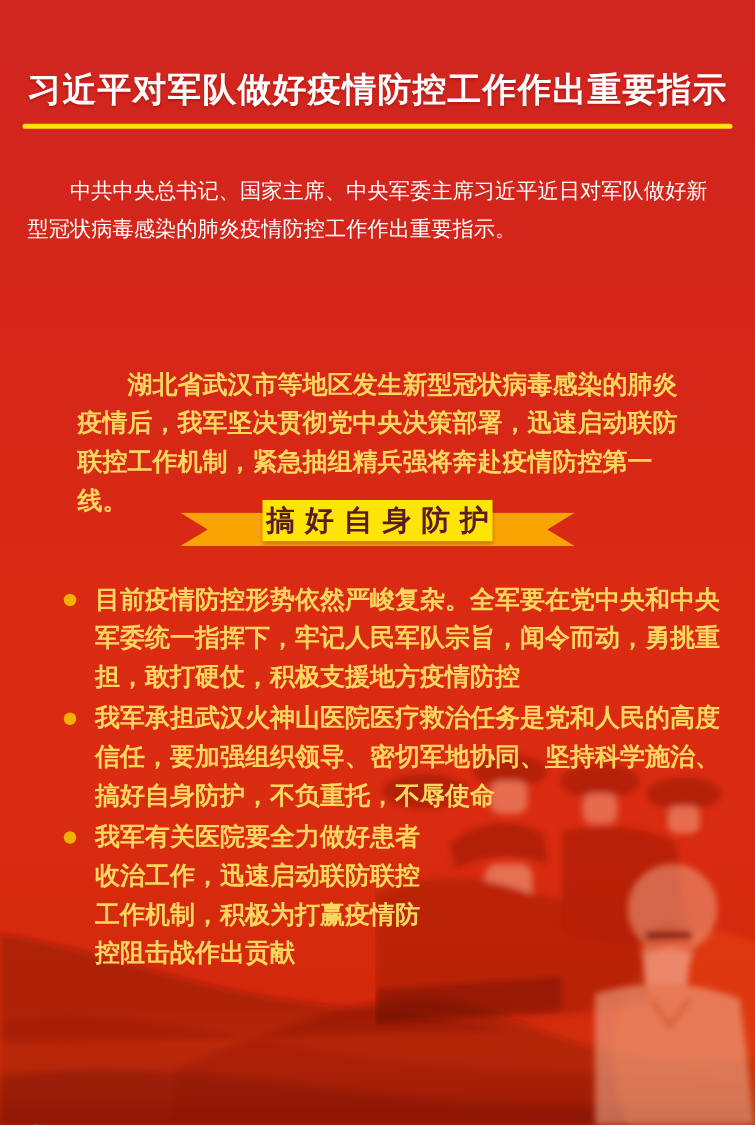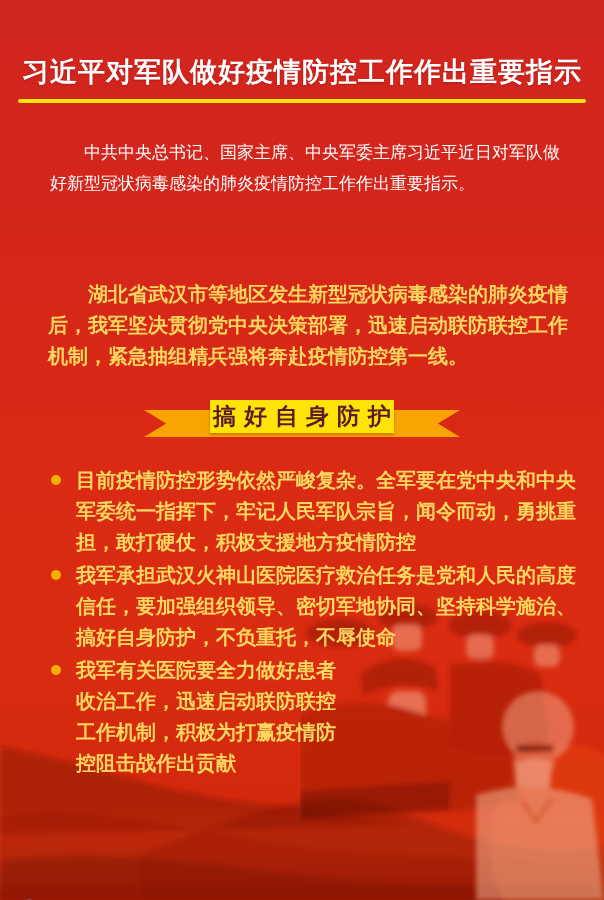--- a/index.html
+++ b/index.html
@@ -20,21 +20,21 @@
     text-align:center;color:#ffffff;
     font-size:27px;line-height:44px;font-weight:700;letter-spacing:1px;
     text-shadow:0 1px 2px rgba(120,0,0,.35);
   }
   .title-rule{
     position:absolute;top:99px;left:18px;right:18px;height:4px;z-index:2;
     background:#ffe408;border-radius:2px;
   }
   
   .intro{
-    position:absolute;top:137px;left:50px;right:30px;z-index:2;margin:0;
+    position:absolute;top:137px;left:22px;right:30px;z-index:2;margin:0;
     color:#ffffff;font-size:17px;line-height:31px;text-indent:2em;
   }
   
   .ribbon{position:absolute;left:50%;transform:translateX(-50%);width:316px;height:48px;z-index:2;}
   .ribbon-1{top:217px;}
   .ribbon-2{top:400px;}
   .ribbon-strip{
     position:absolute;left:0;right:0;top:10px;height:27px;
     background:#f8a504;
     clip-path:polygon(0% 0%,100% 0%,93% 50%,100% 100%,0% 100%,7% 50%);
@@ -45,21 +45,21 @@
     display:flex;align-items:center;justify-content:center;
     box-shadow:0 2px 3px rgba(130,20,0,.35);
   }
   .ribbon-label{
     font-family:"Liberation Serif","DejaVu Serif",serif;
     font-weight:700;font-size:23px;color:#5c1b24;
     letter-spacing:8px;text-indent:8px;white-space:nowrap;
   }
   
   .lead{
-    position:absolute;top:277px;left:46px;right:34px;z-index:2;margin:2px;
+    position:absolute;top:277px;left:46px;right:34px;z-index:2;margin:16px;
     color:#fcd75f;font-size:20px;line-height:31px;font-weight:700;text-indent:2em;
   }
   
   .bullets{
     position:absolute;top:465px;left:48px;right:20px;z-index:2;
     margin:0;padding:0;list-style:none;
   }
   .bullets li{
     position:relative;padding-left:28px;margin:0 0 2px 0;
     color:#fcd75f;font-size:20px;line-height:31px;font-weight:700;

